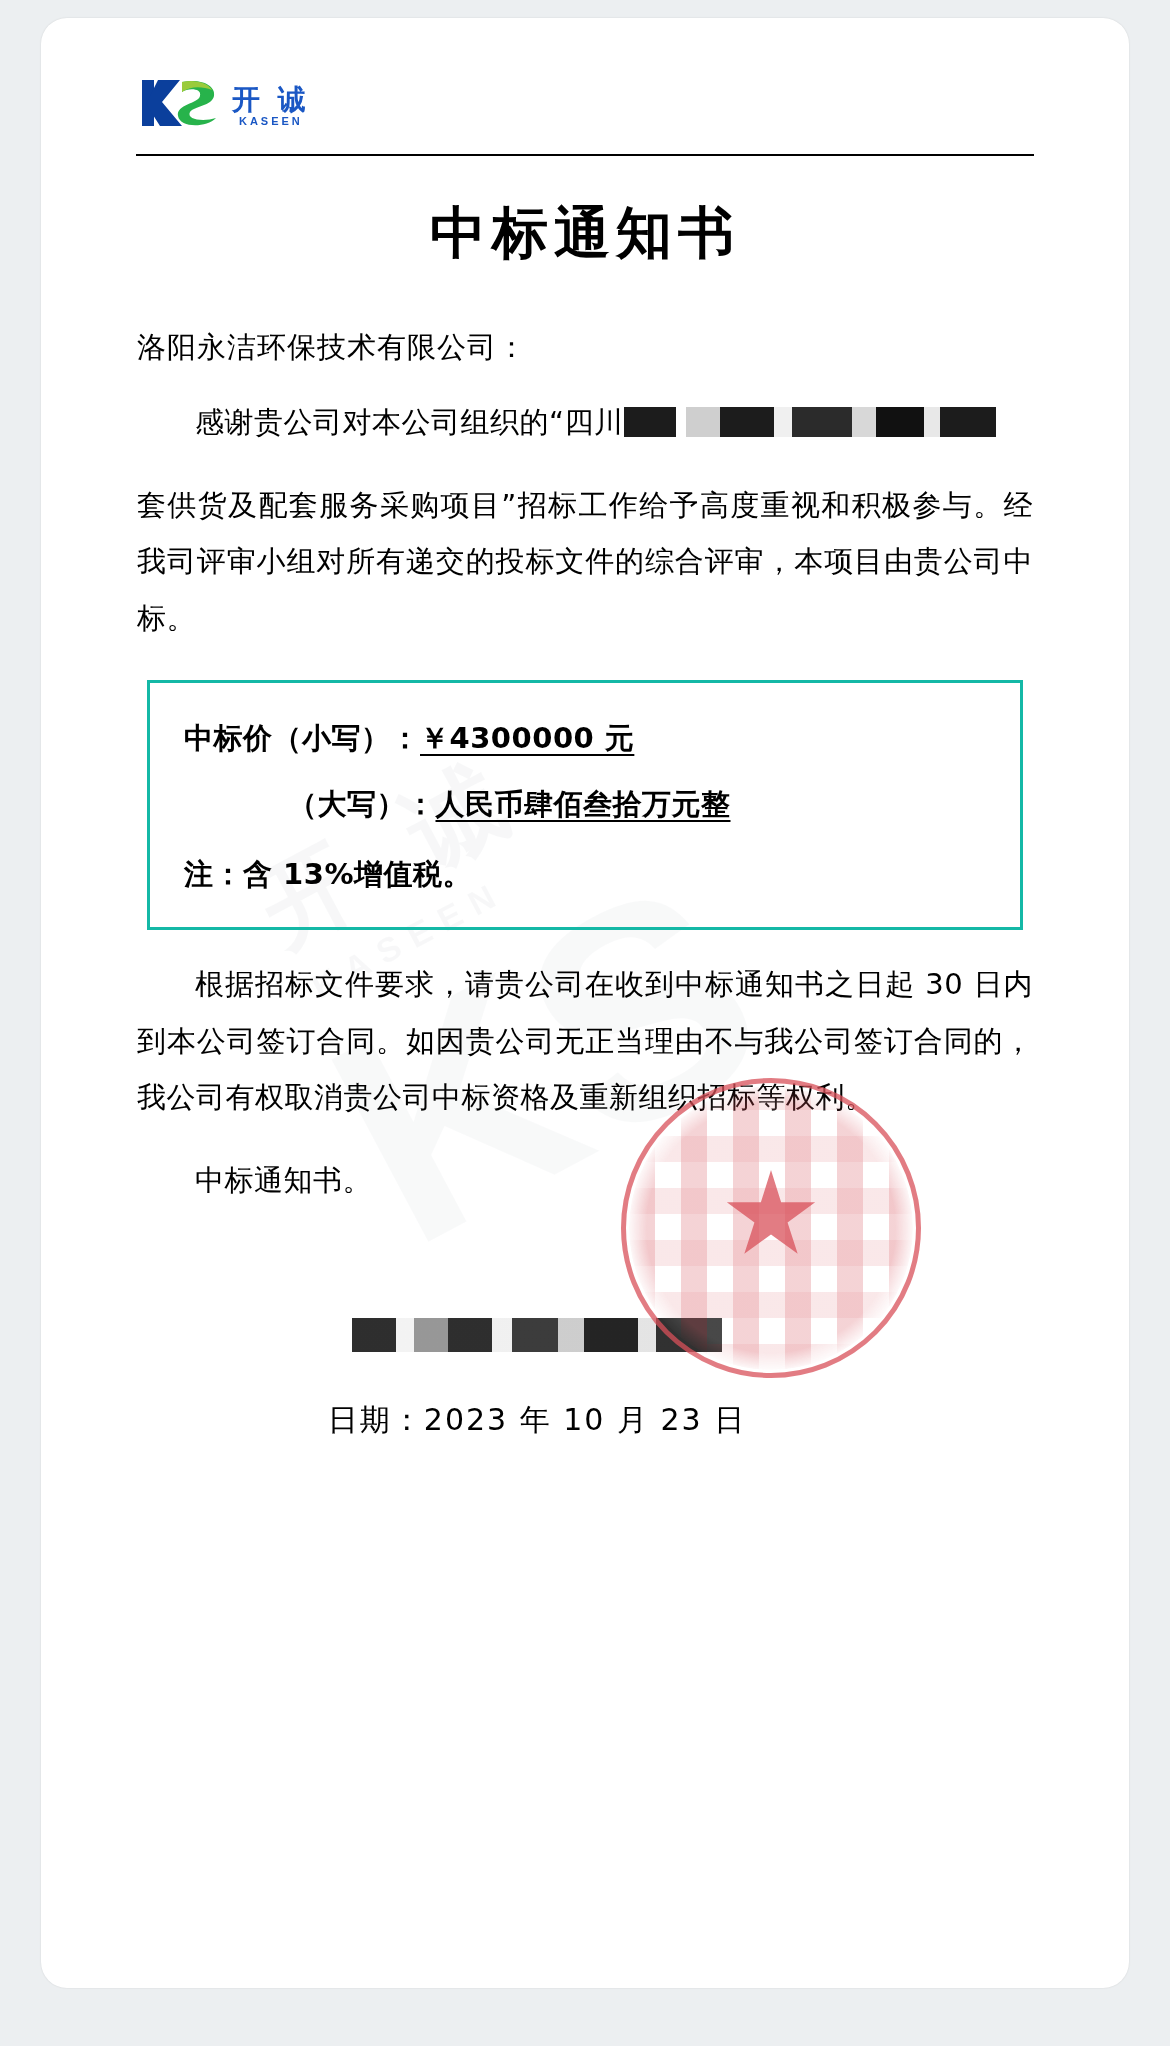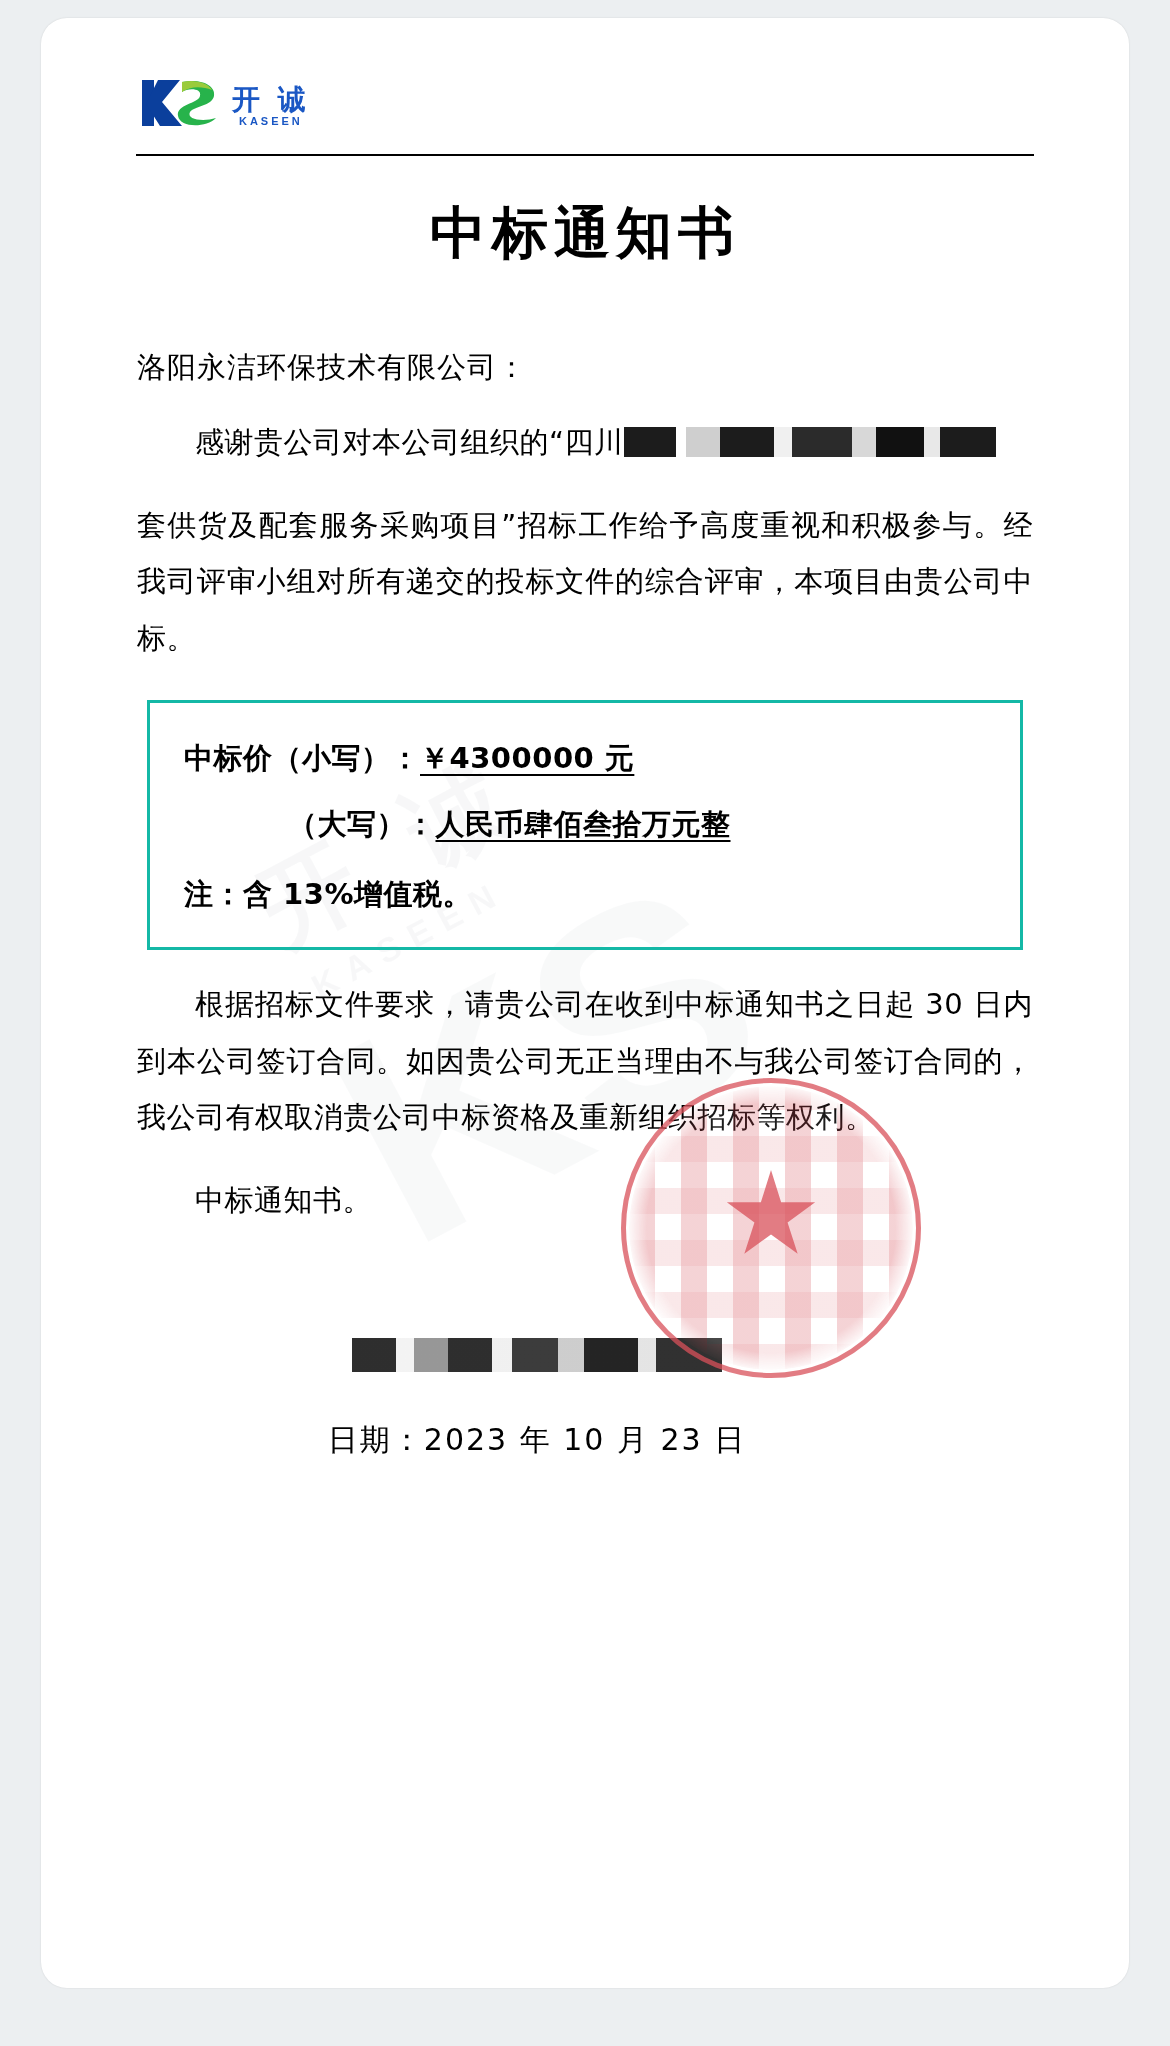--- a/index.html
+++ b/index.html
@@ -120,21 +120,21 @@
     font-weight: bold;
     letter-spacing: 6px;
     color: #000;
   }
   .content {
     position: relative;
     padding: 0 96px;
     z-index: 2;
   }
   .salutation {
-    margin-top: 76px;
+    margin-top: 56px;
     font-family: "DejaVu Sans", sans-serif;
     font-size: 29px;
     color: #000;
     letter-spacing: 1px;
   }
   .para {
     margin-top: 26px;
     font-family: "DejaVu Sans", sans-serif;
     font-size: 29px;
     line-height: 1.95;

